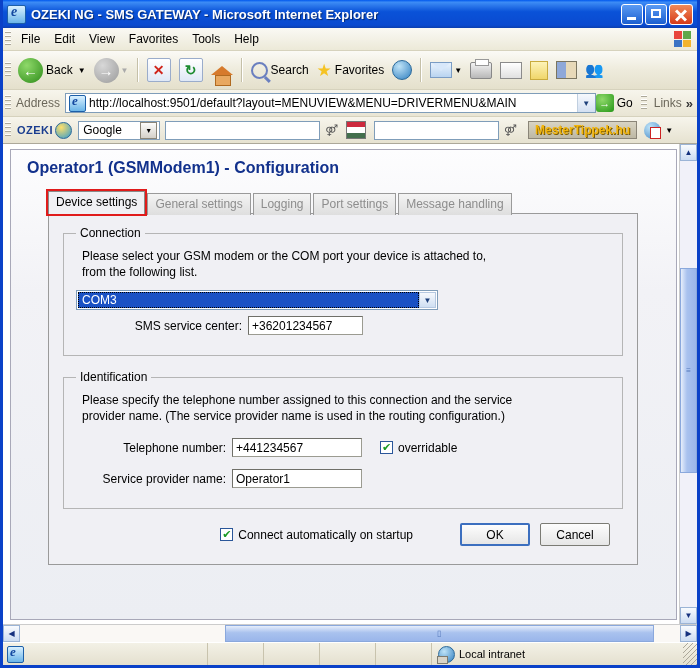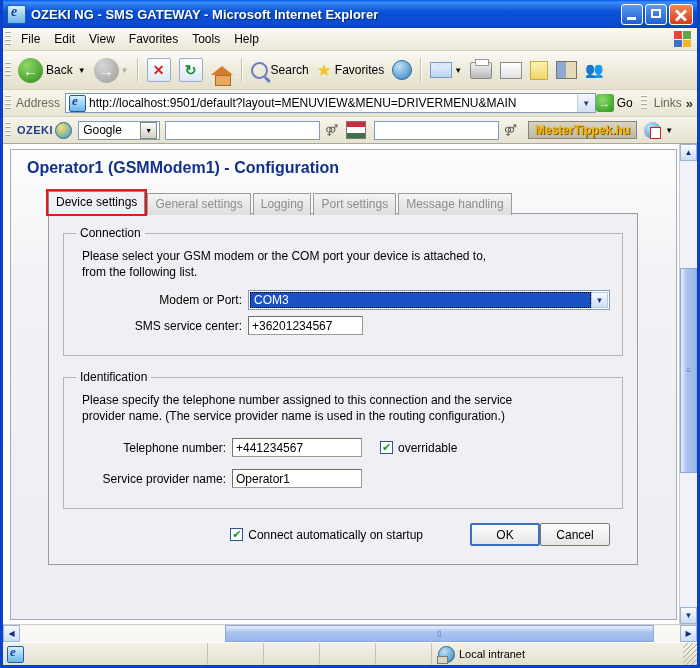--- a/index.html
+++ b/index.html
@@ -445,21 +445,21 @@
   .btn {
     min-width: 70px; height: 23px;
     font-size: 12px;
     background: linear-gradient(to bottom,#fdfdfd,#e6e6e6);
     border: 1px solid #7b7b74;
     border-radius: 2px;
     display: flex; align-items: center; justify-content: center;
     box-sizing: border-box;
   }
   .btn.default { border: 2px solid #3c6fbf; }
-  .btn-group { display: flex; gap: 0; margin-right: 10px; padding-left: 47px; }
+  .btn-group { display: flex; gap: 10px; margin-right: 10px; padding-left: 47px; }
 
   
   .vscroll {
     width: 17px; flex: none;
     background: #f4f4fb;
     border-left: 1px solid #ccc;
     display: flex; flex-direction: column;
   }
   .sb-btn {
     height: 17px; flex: none;
@@ -688,21 +688,20 @@
         <div class="tabbody">
 
           <fieldset class="grp">
             <legend>Connection</legend>
             <div class="grp-desc">
               <div>Please select your GSM modem or the COM port your device is attached to,</div>
               <div>from the following list.</div>
             </div>
 
             <div class="field-row">
-              <div class="field-label" style="width:166px; margin-right:6px;">Modem or Port:</div>
               <div class="combo" style="width:362px">
                 <span class="sel">COM3</span>
                 <span class="dd">▼</span>
               </div>
             </div>
 
             <div class="field-row">
               <div class="field-label" style="width:166px; margin-right:6px;">SMS service center:</div>
               <div class="txtbox" style="width:115px">+36201234567</div>
             </div>

